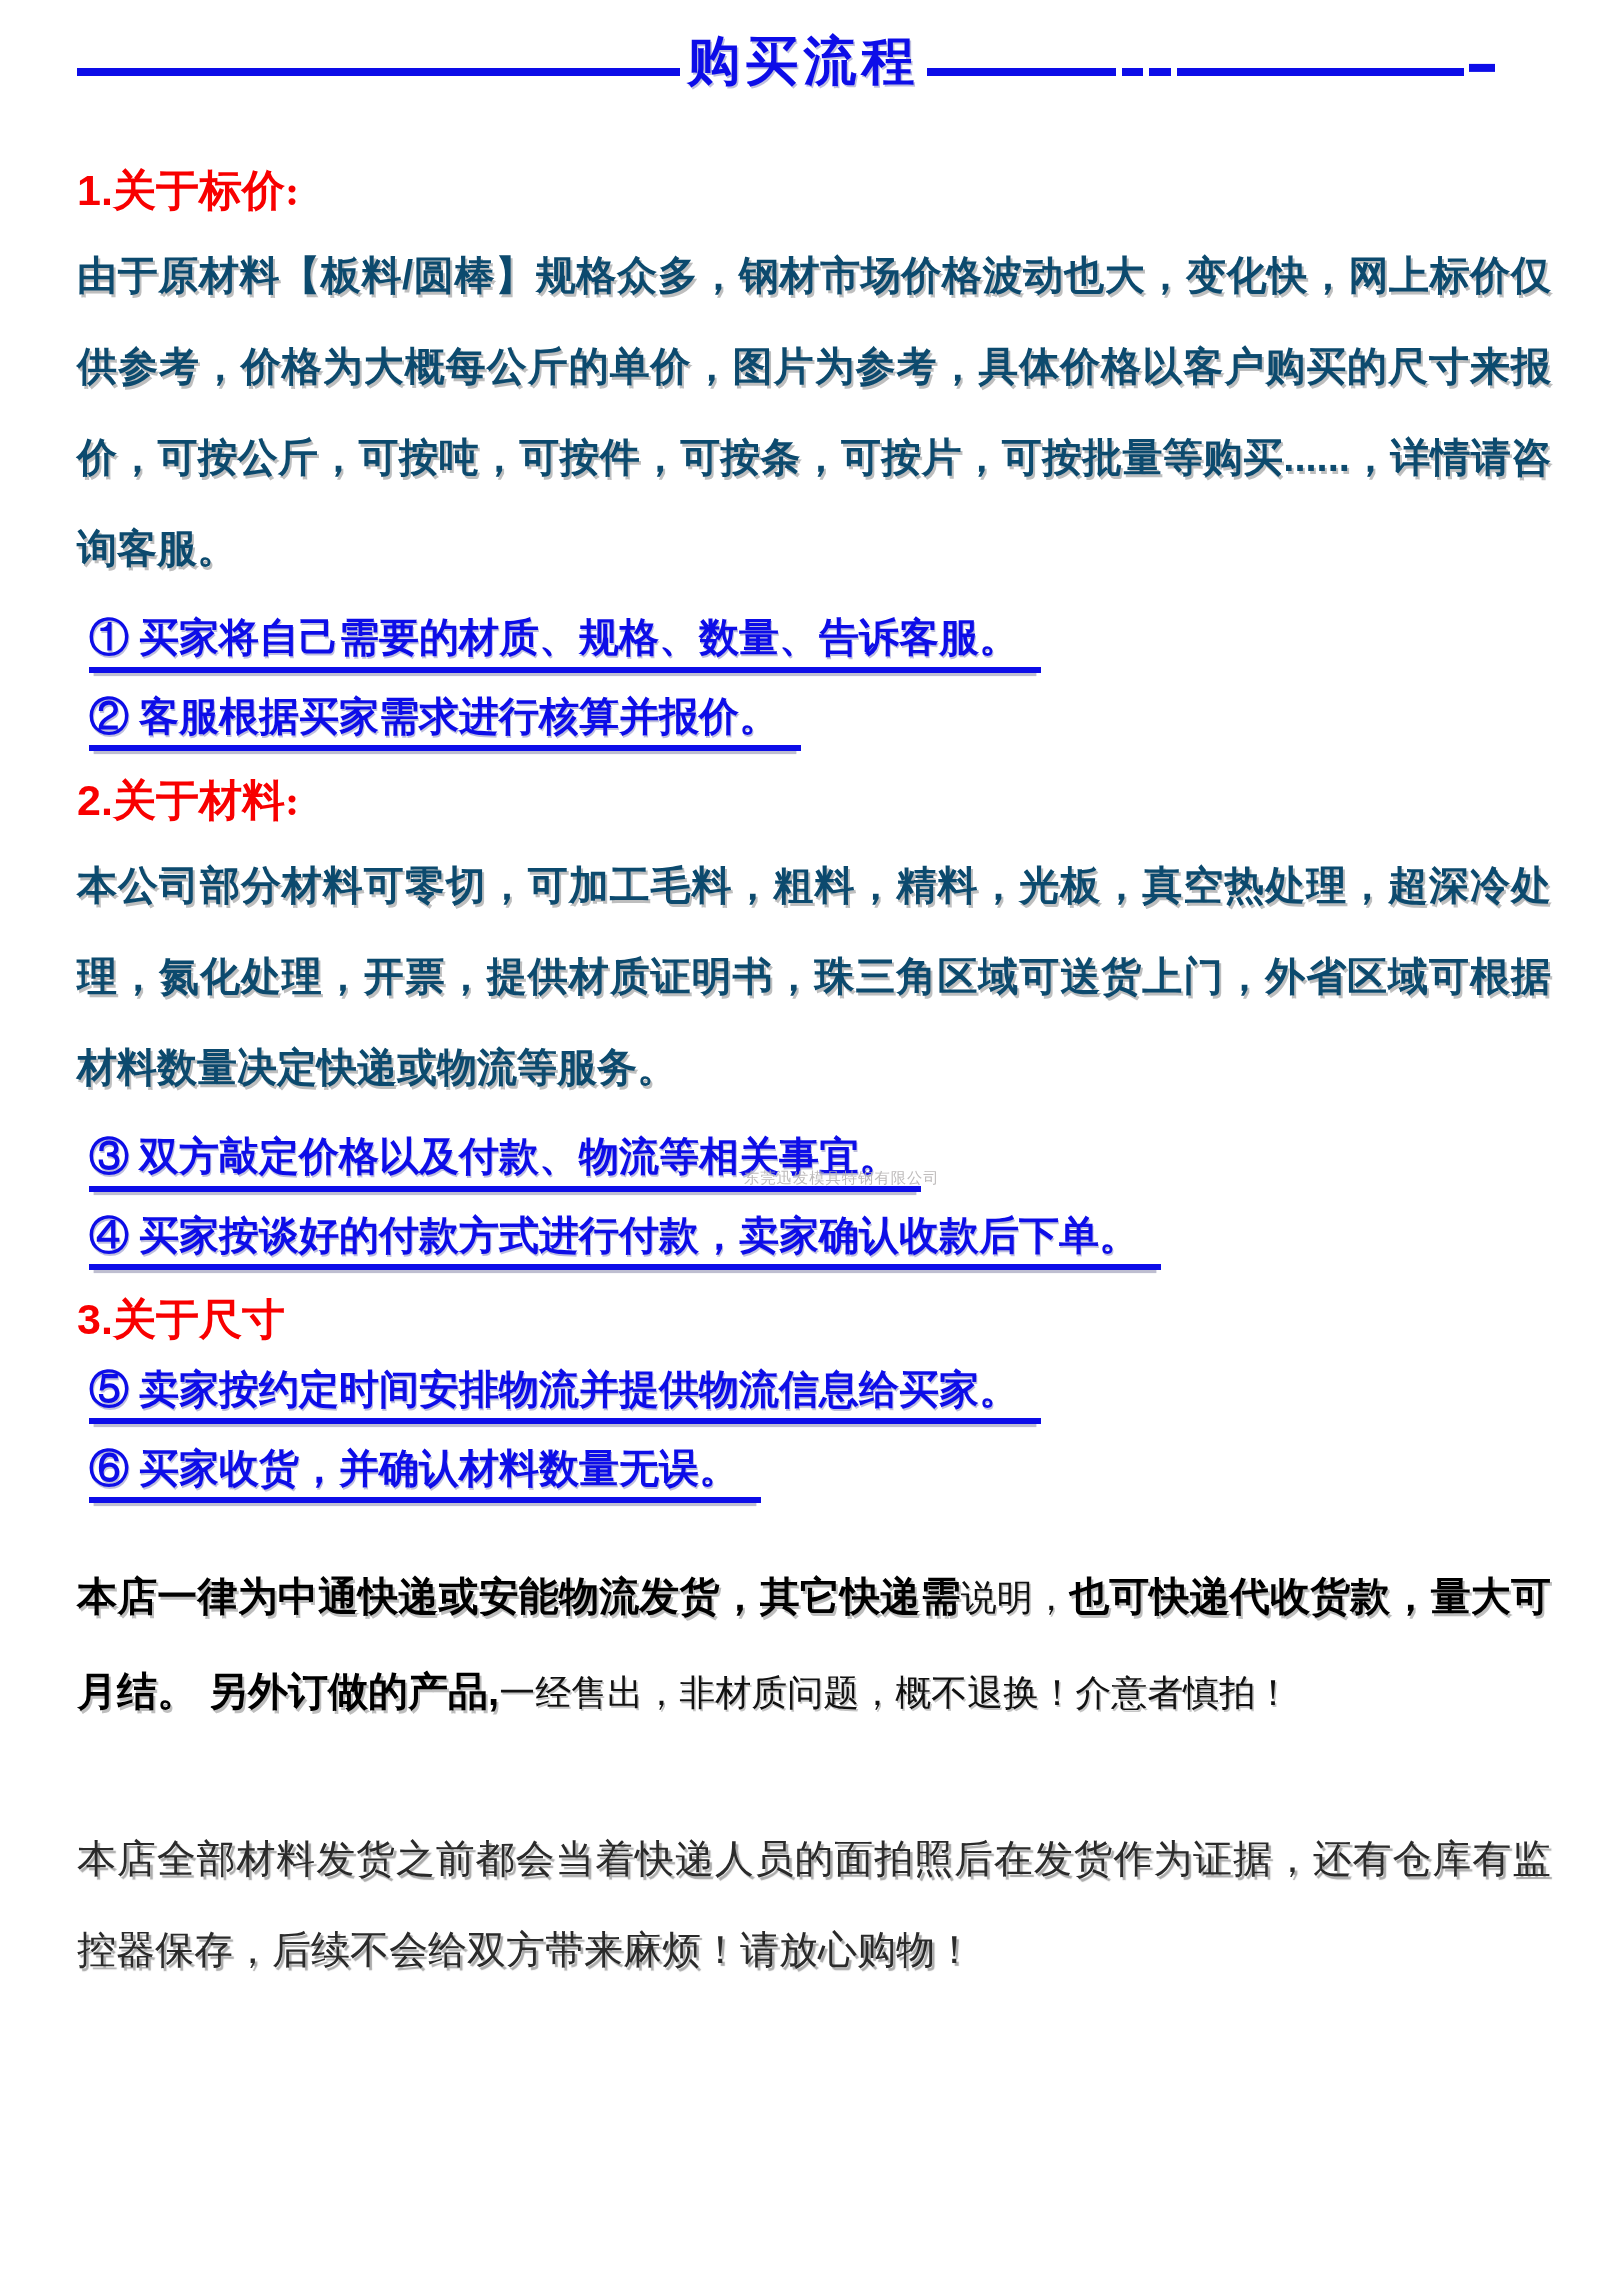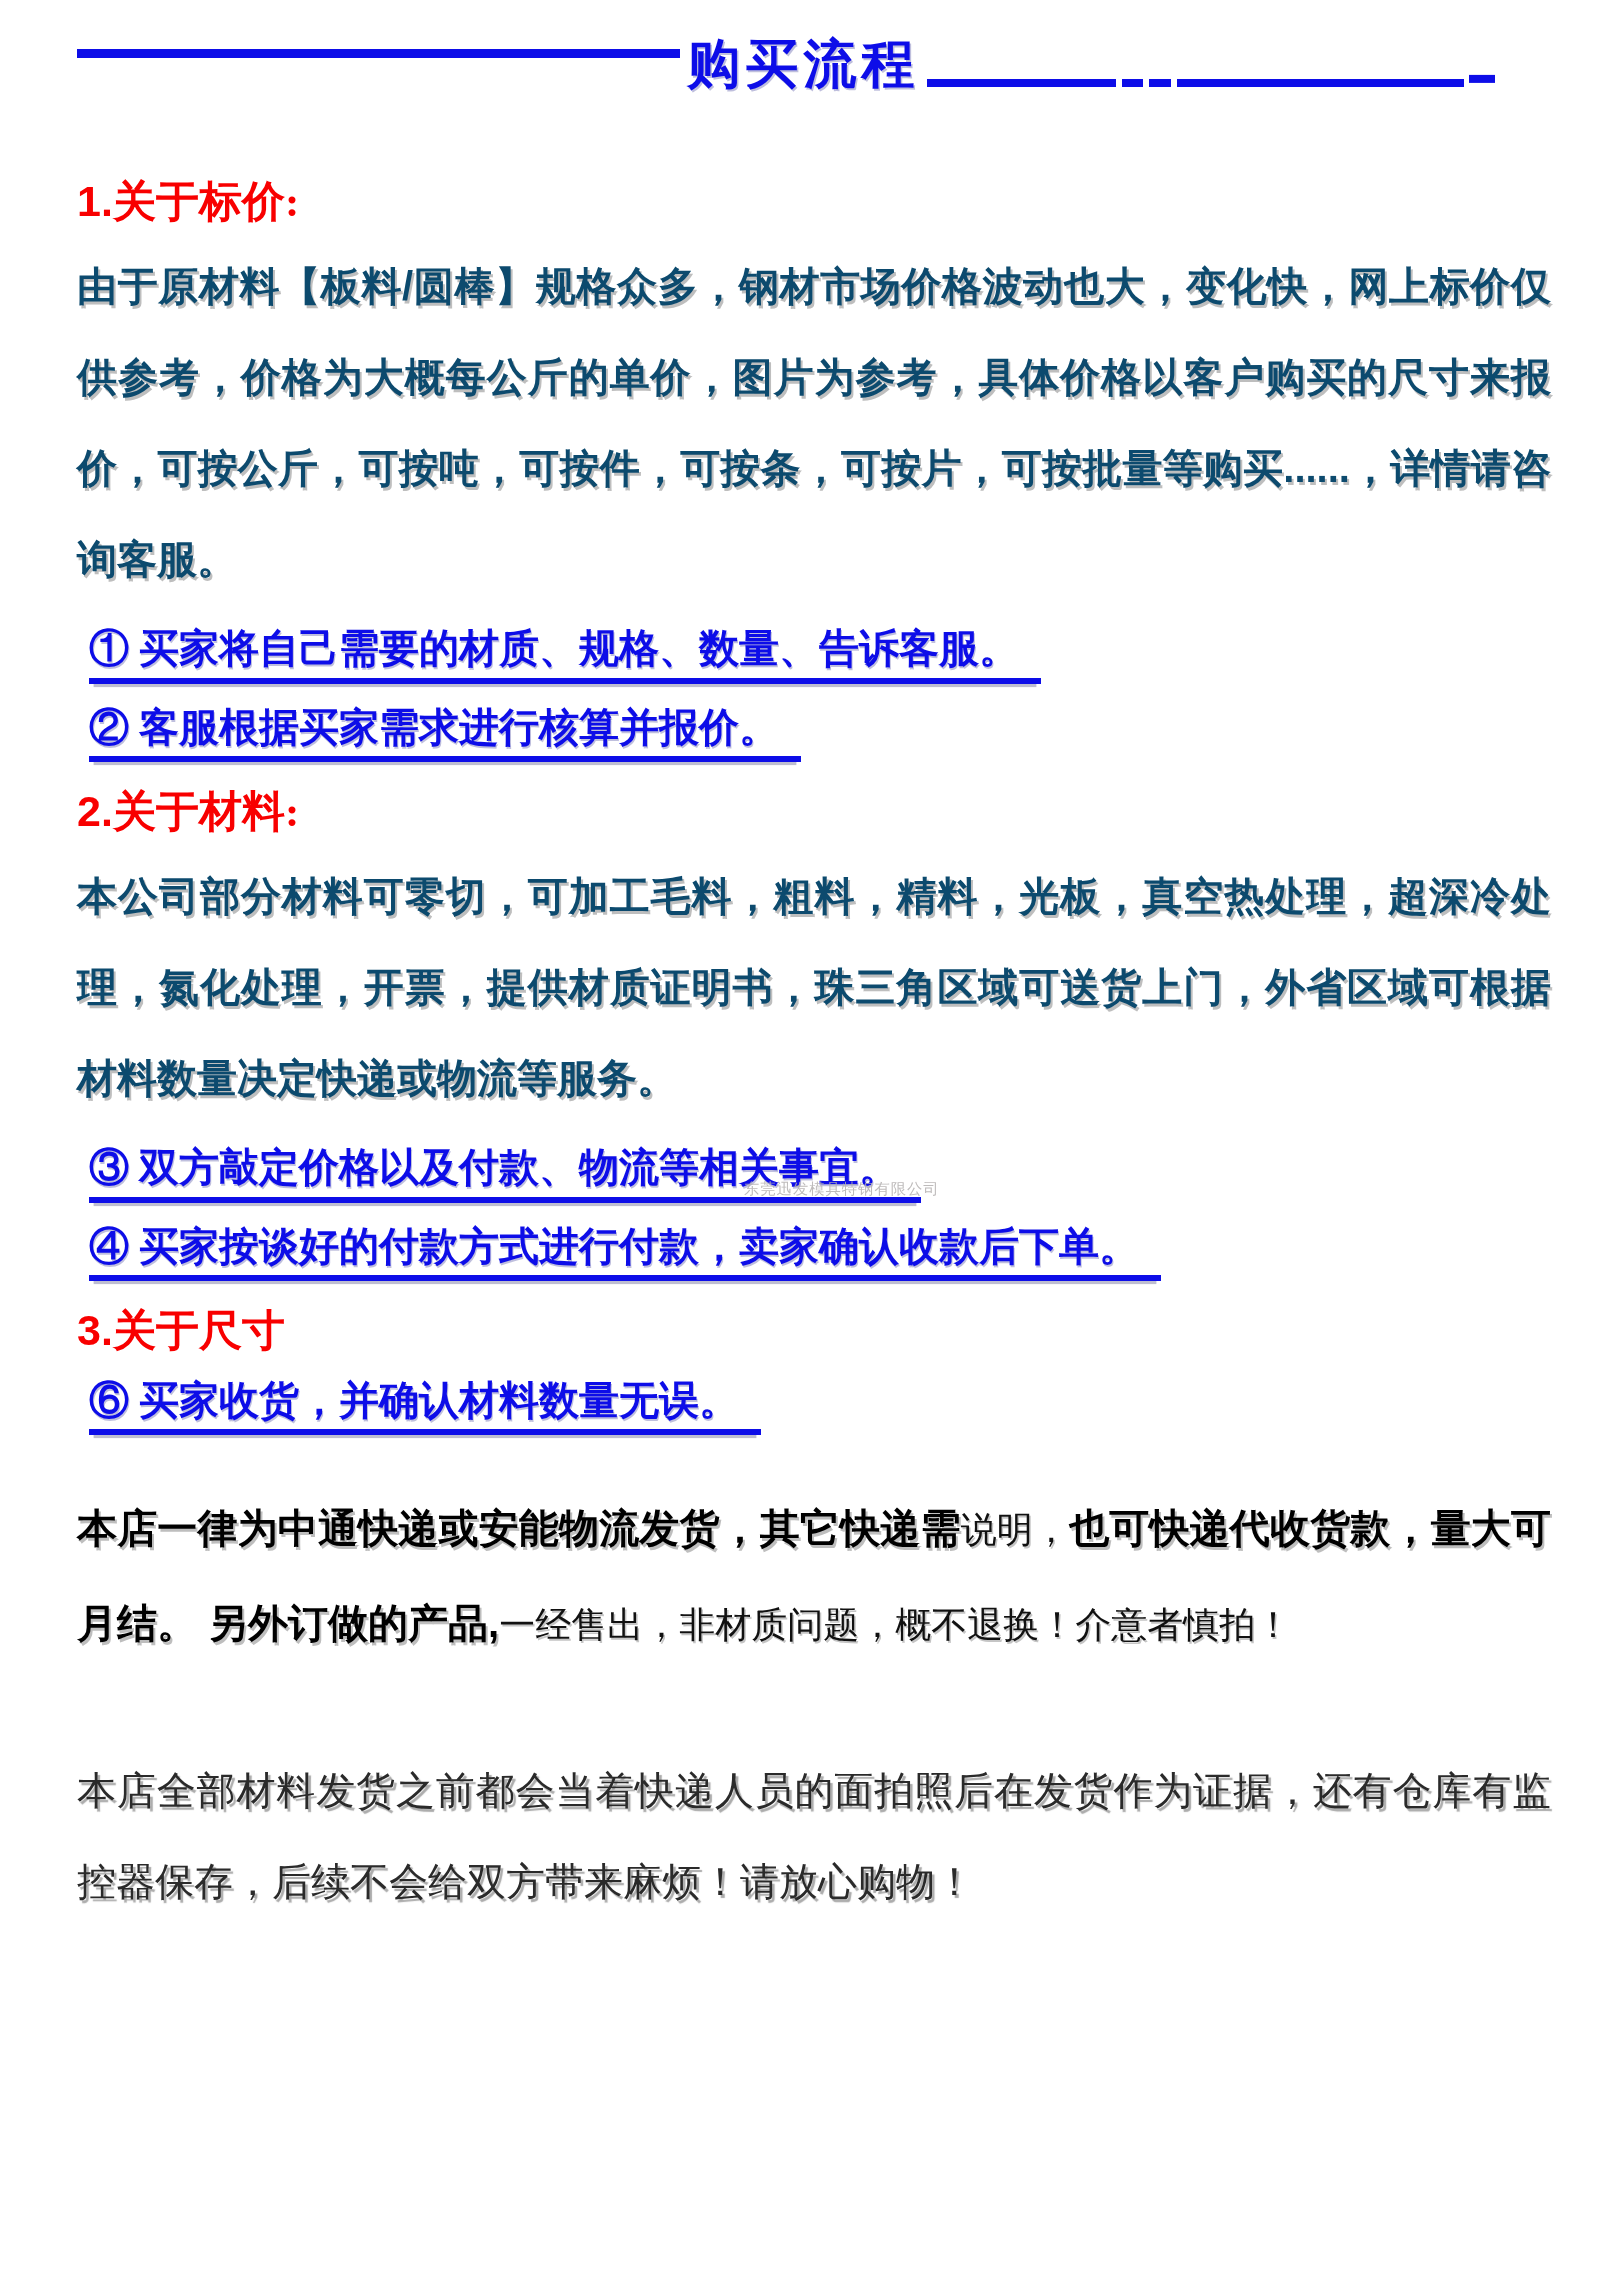--- a/index.html
+++ b/index.html
@@ -5,21 +5,21 @@
   html,body { margin:0; padding:0; background:#ffffff; }
   body {
     width:1623px; min-height:2295px;
     font-family:"Liberation Sans", sans-serif;
     color:#000;
     --blue:#0d0de8; --red:#f80000;
   }
   .page { padding:0 72px 31px 77px; }
 
   
-  .title-row { display:flex; padding-top:29px; height:87px; }
+  .title-row { display:flex; align-items:center; padding-top:18px; height:87px; }
   .rule { background:var(--blue); height:8.2px; }
   .rule-left { flex:0 0 603px; margin-top:20.4px; }
   .title {
     font-size:53px; font-weight:bold; color:var(--blue);
     letter-spacing:5.1px; margin:0; padding:0 7.2px; white-space:nowrap;
     text-shadow:1.5px 1.5px 0 rgba(0,0,120,0.25);
   }
   .rule-right { flex:1; display:flex; align-items:center; margin-top:20.4px; margin-right:56px; }
   .rule-right .seg { background:var(--blue); height:8.2px; }
   .seg-solid1 { width:189px; margin-right:6.1px; }
@@ -119,20 +119,23 @@
       <span class="watermark">东莞迅发模具特钢有限公司</span>
     </div>
     <div class="step-row">
       <a class="step">④ 买家按谈好的付款方式进行付款，卖家确认收款后下单。</a>
     </div>
   </section>
 
   <section>
     <h2 class="heading"><span class="num">3.</span><span class="htext">关于尺寸</span></h2>
     <div class="step-row">
+      <a class="step">⑤ 卖家按约定时间安排物流并提供物流信息给买家。</a>
+    </div>
+    <div class="step-row">
       <a class="step">⑥ 买家收货，并确认材料数量无误。</a>
     </div>
   </section>
 
   <p class="note1"><span class="b">本店一律为中通快递或安能物流发货，其它快递需</span><span class="r">说明，</span><span class="b">也可快递代收货款，量大可月结。  另外订做的产品,</span><span class="r">一经售出，非材质问题，概不退换！介意者慎拍！</span></p>
 
   <p class="note2">本店全部材料发货之前都会当着快递人员的面拍照后在发货作为证据，还有仓库有监控器保存，后续不会给双方带来麻烦！请放心购物！</p>
 
 </div>
 

